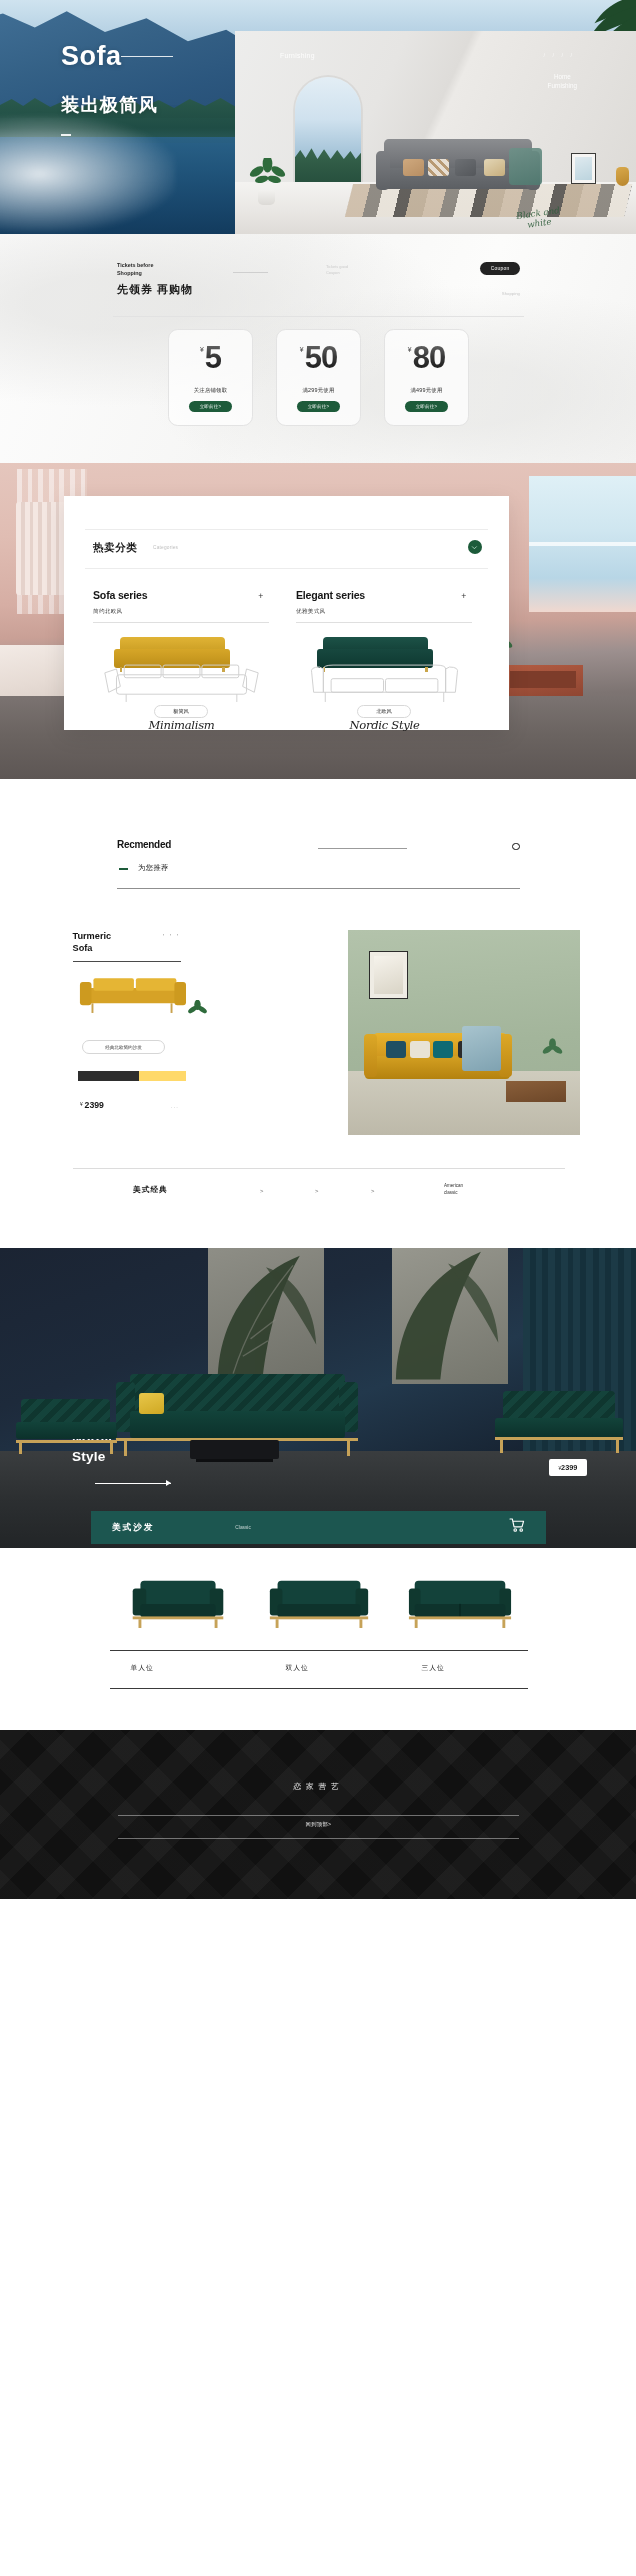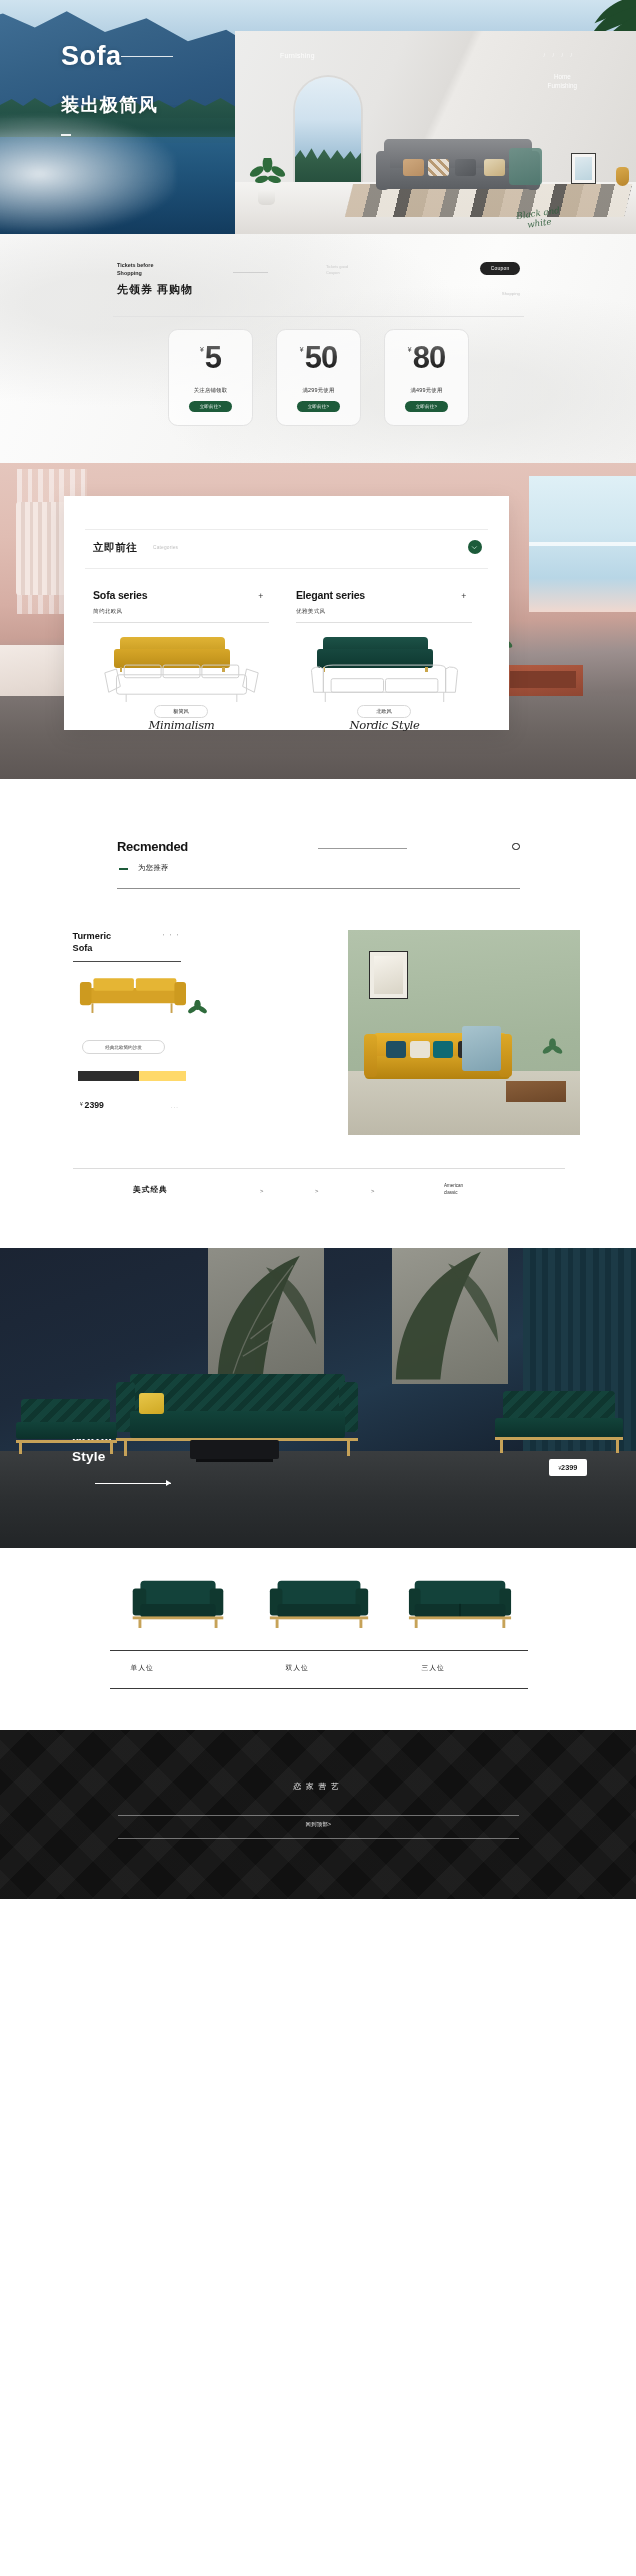--- a/index.html
+++ b/index.html
@@ -252,21 +252,21 @@
   .cc-pill {
     position:absolute; top:209px; width:54px; height:13.6px; border:1px solid #d8d8d8; border-radius:6.8px;
     font-size:5.2px; color:#2b2b2b; display:flex; align-items:center; justify-content:center; cursor:pointer;
     background:#fff;
   }
   .cc-pill.l { left:90px; } .cc-pill.r { left:293px; }
 
   
   .rec { position:relative; width:637px; background:#fff; padding: 54px 0 39px; }
   .rec-head { position:relative; width:523px; margin:0 auto; height:58px; }
-  .rec-en { position:absolute; left:60px; top:5.8px; font-size:13px; font-weight:700; color:#141414; letter-spacing:-0.3px;}
+  .rec-en { position:absolute; left:60px; top:5.8px; font-size:10px; font-weight:700; color:#141414; letter-spacing:-0.3px;}
   .rec-line { position:absolute; left:261px; top:15.5px; width:89px; height:1px; background:#9b9b9b; }
   .rec-ring { position:absolute; right:60px; top:9.7px; width:7.7px; height:7.7px; border:1.9px solid #111; border-radius:50%; cursor:pointer;}
   .rec-dash { position:absolute; left:62px; top:35px; width:8.7px; height:1.9px; background:#1d5b3a; }
   .rec-cn { position:absolute; left:81px; top:30px; font-size:7.3px; color:#1f1f1f; letter-spacing:0.4px;}
   .rec-hr { position:absolute; left:60px; right:60px; top:55px; height:1px; background:#8f8f8f; }
 
   .prod { position:relative; width:523px; margin:39px auto 0; height:205px; }
   .pd-name { position:absolute; left:15.5px; top:0; font-size:9.2px; font-weight:700; color:#141414; line-height:1.35; }
   .pd-ticks { position:absolute; left:106px; top:2.9px; font-size:6.8px; color:#8a8a8a; letter-spacing:1.9px; }
   .pd-rule { position:absolute; left:15.5px; top:31px; width:108px; height:1px; background:#4a4a4a; }
@@ -495,21 +495,21 @@
             <ellipse cx="6" cy="12" rx="6" ry="3" transform="rotate(-35 6 12)"></ellipse>
             <ellipse cx="20" cy="12" rx="6" ry="3" transform="rotate(35 20 12)"></ellipse>
             <ellipse cx="13" cy="6" rx="4" ry="7"></ellipse>
           </g>
       </svg>
     </div>
 
     <div class="catcard">
       <div class="cc-hr t"></div>
       <div class="cc-hr b"></div>
-      <div class="cc-title">立即前往</div>
+      <div class="cc-title">热卖分类</div>
       <div class="cc-sub">Categories</div>
       <div class="cc-circle">
         <svg width="6.8" height="6.8" viewBox="0 0 10 10">
             <path d="M2 4 L5 7 L8 4" stroke="#bfe0cc" stroke-width="1.2" fill="none" stroke-linecap="round"></path>
           </svg>
       </div>
 
       <div class="cc-col l">
         <div class="cc-h">Sofa series</div>
         <div class="cc-plus">+</div>
@@ -710,20 +710,31 @@
       <div class="nd-leg" style="right:4.8px;top:53px;height:13.6px;"></div>
     </div>
 
     <div class="nd-ctable"></div>
     <div class="nd-arrow"></div>
 
     <div class="nd-price">
       <span class="y">¥</span><span>2399</span>
     </div>
 
+    <div class="nd-bar">
+      <span class="nd-bar-cn">美式沙发</span>
+      <span class="nd-bar-en">Classic</span>
+      <span class="nd-cart">
+        <svg width="16.5" height="14.5" viewBox="0 0 17 15" fill="none" stroke="#fff" stroke-width="1.2" stroke-linecap="round" stroke-linejoin="round">
+          <path d="M1 1 H3.4 L5.2 9.2 H13.4 L15 3.4 H4.2"></path>
+          <circle cx="6.4" cy="12.4" r="1.3"></circle>
+          <circle cx="12.6" cy="12.4" r="1.3"></circle>
+        </svg>
+      </span>
+    </div>
   </section>
 
   <section class="variants">
     <div class="vr-row">
       <div class="vr-item">
         <div class="vr-pic">
           <svg width="106" height="56" viewBox="0 0 110 58">
             <rect x="16" y="8" width="78" height="26" rx="4" fill="#13423a"></rect>
             <rect x="8" y="16" width="14" height="28" rx="3" fill="#10382f"></rect>
             <rect x="88" y="16" width="14" height="28" rx="3" fill="#10382f"></rect>

